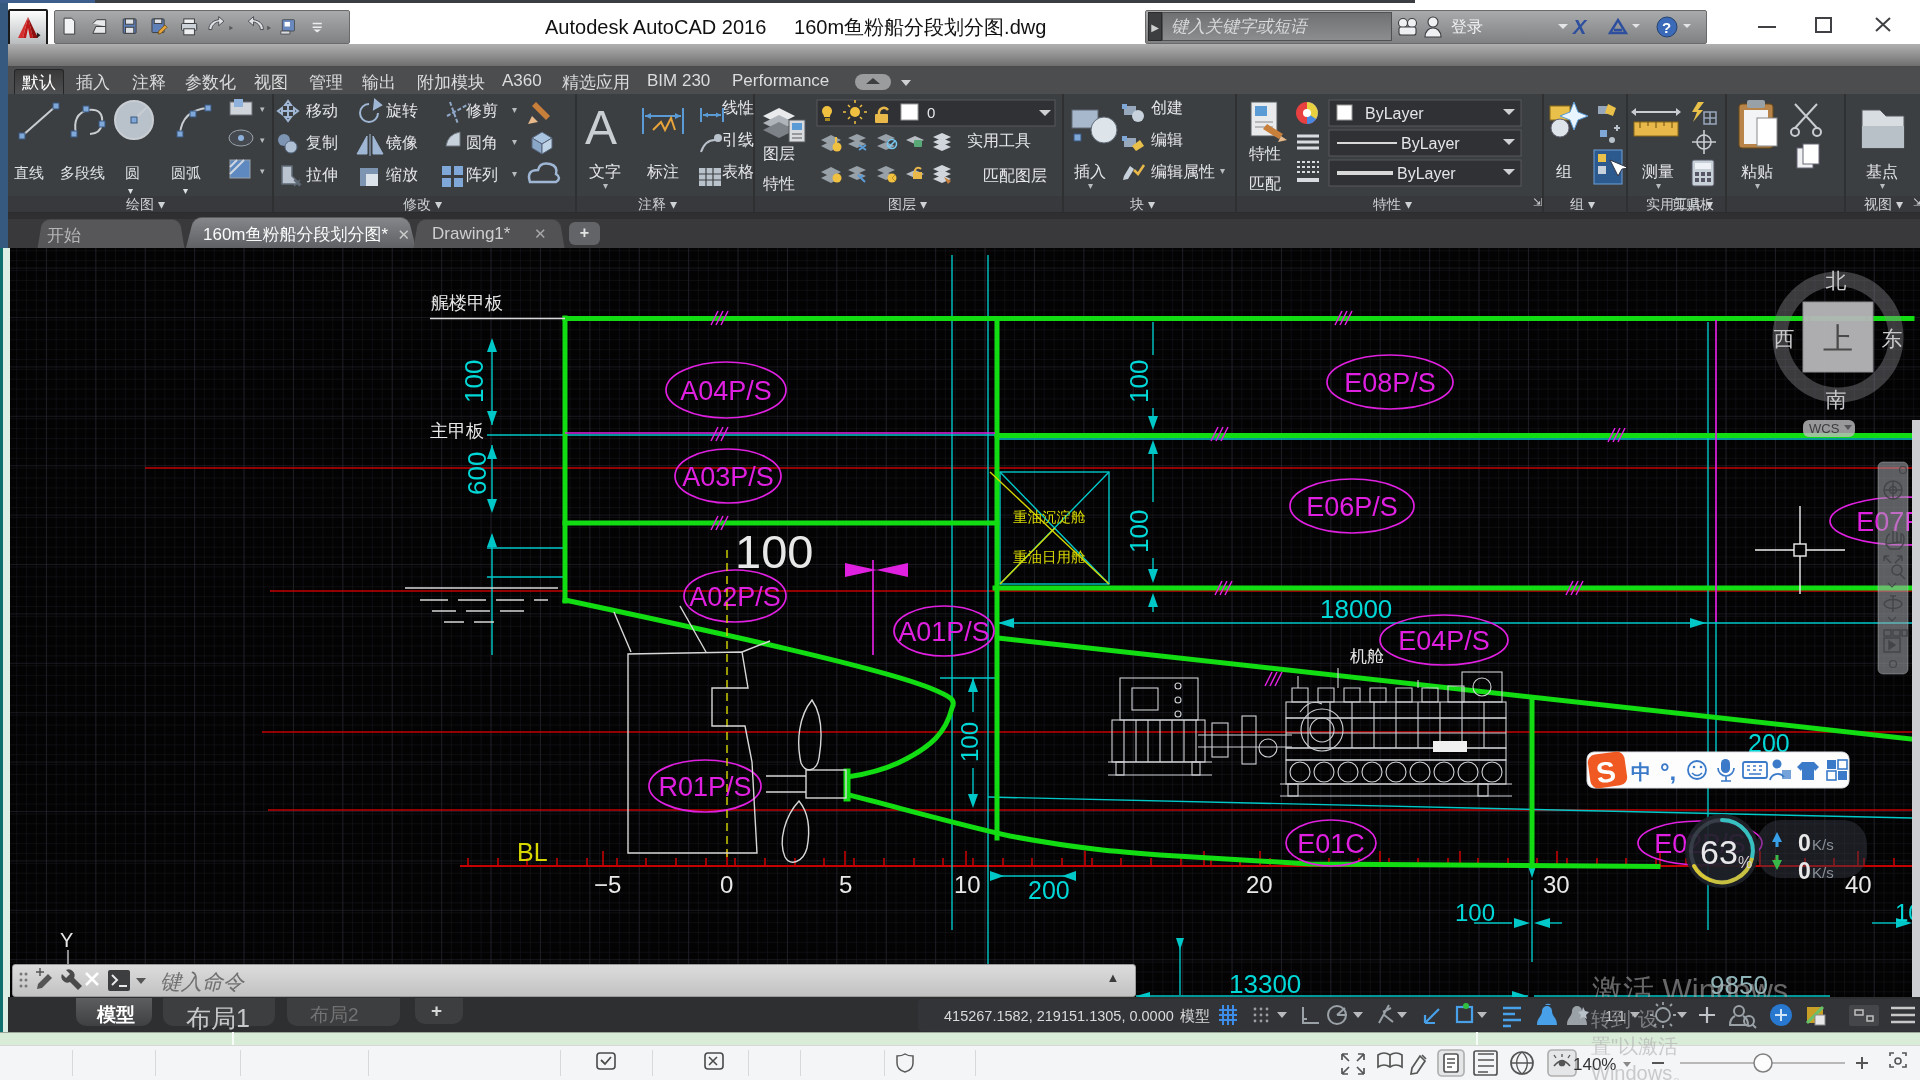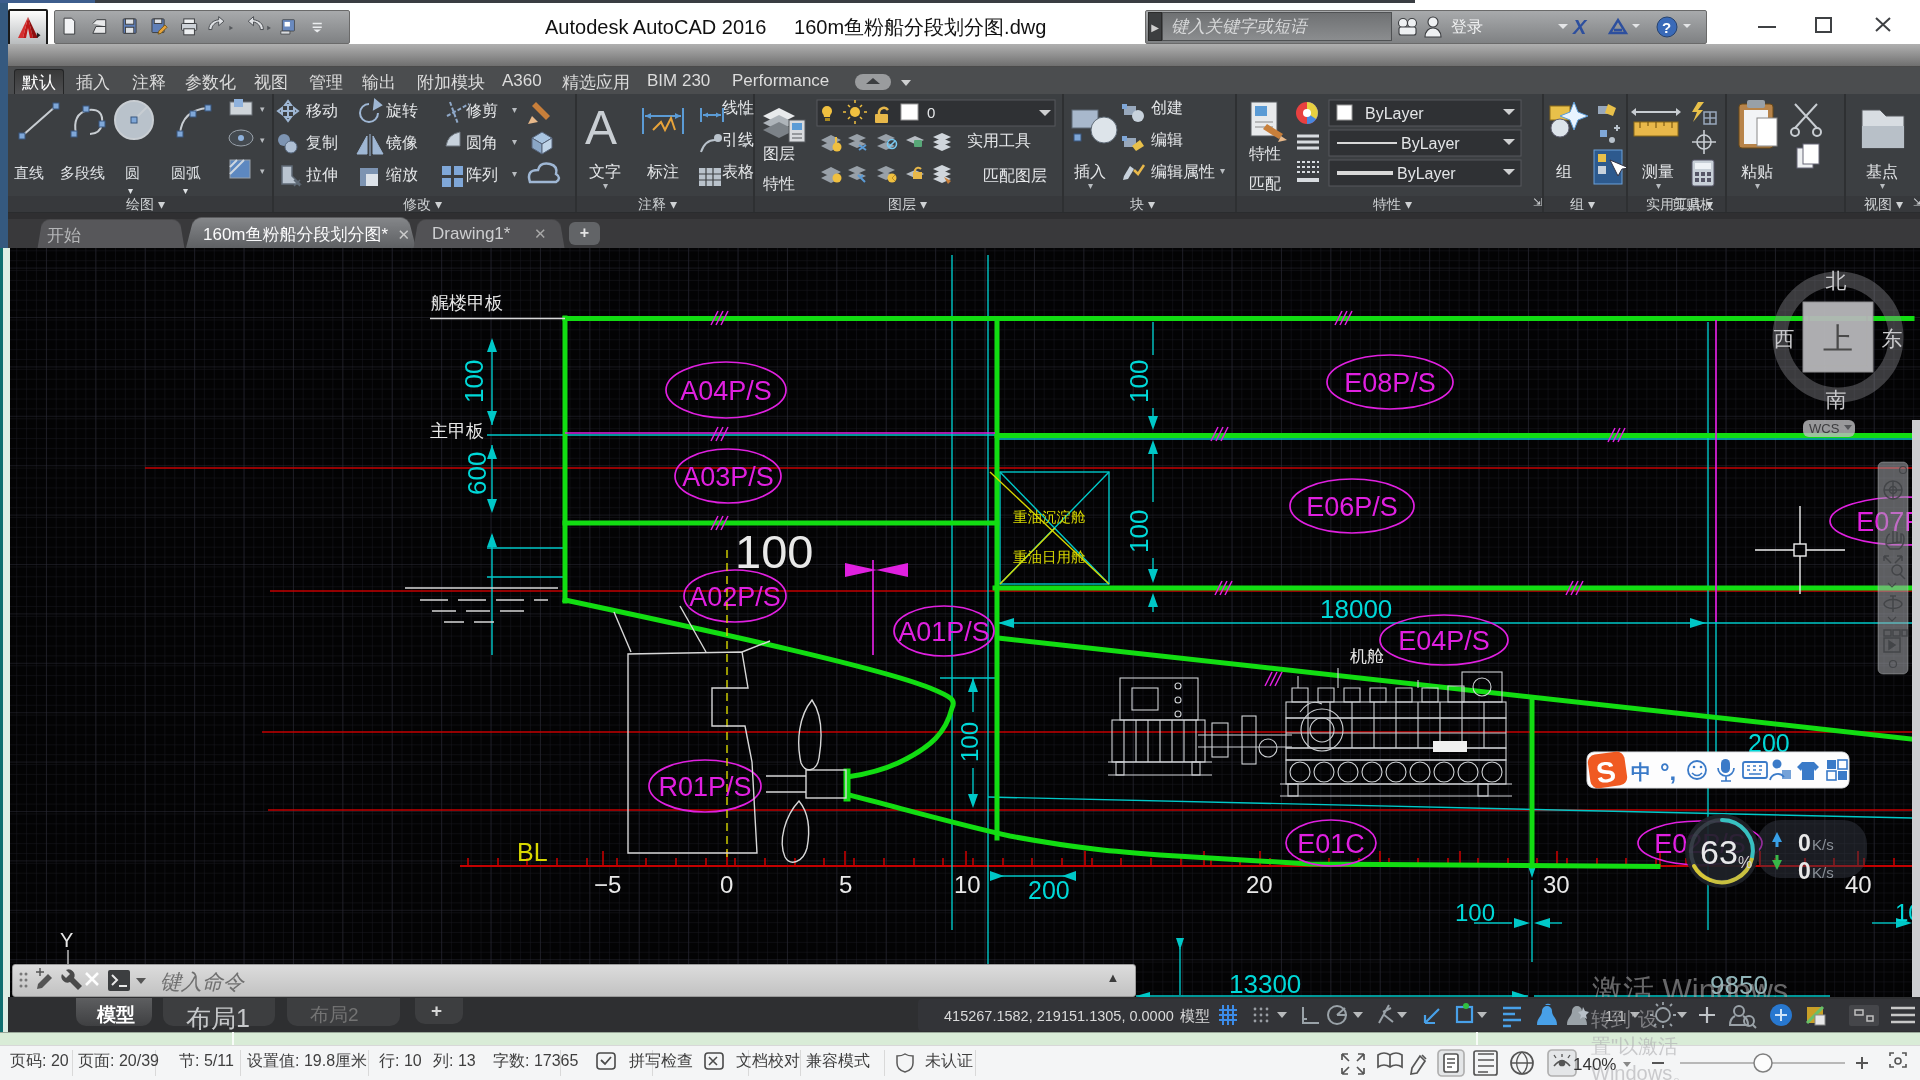--- a/index.html
+++ b/index.html
@@ -932,33 +932,20 @@
     <div class="abs" style="left:72px;top:1050px;width:1px;height:26px;background:#d9d9d9"></div>
     <div class="abs" style="left:155px;top:1050px;width:1px;height:26px;background:#d9d9d9"></div>
     <div class="abs" style="left:240px;top:1050px;width:1px;height:26px;background:#d9d9d9"></div>
     <div class="abs" style="left:368px;top:1050px;width:1px;height:26px;background:#d9d9d9"></div>
     <div class="abs" style="left:560px;top:1050px;width:1px;height:26px;background:#d9d9d9"></div>
     <div class="abs" style="left:652px;top:1050px;width:1px;height:26px;background:#d9d9d9"></div>
     <div class="abs" style="left:748px;top:1050px;width:1px;height:26px;background:#d9d9d9"></div>
     <div class="abs" style="left:800px;top:1050px;width:1px;height:26px;background:#d9d9d9"></div>
     <div class="abs" style="left:884px;top:1050px;width:1px;height:26px;background:#d9d9d9"></div>
     <div class="abs" style="left:975px;top:1050px;width:1px;height:26px;background:#d9d9d9"></div>
-<div class="abs" style="left:0px;top:1051px;width:1000px;height:24px;color:#3f3f3f;font-size:16px;white-space:nowrap">
- <span style="position:absolute;left:10px">页码: 20</span>
- <span style="position:absolute;left:78px">页面: 20/39</span>
- <span style="position:absolute;left:179px">节: 5/11</span>
- <span style="position:absolute;left:247px">设置值: 19.8厘米</span>
- <span style="position:absolute;left:379px">行: 10</span>
- <span style="position:absolute;left:433px">列: 13</span>
- <span style="position:absolute;left:493px">字数: 17365</span>
- <span style="position:absolute;left:629px">拼写检查</span>
- <span style="position:absolute;left:736px">文档校对</span>
- <span style="position:absolute;left:806px">兼容模式</span>
- <span style="position:absolute;left:925px">未认证</span>
-</div>
 <svg class="abs" style="left:595px;top:1051px" width="330" height="24" viewBox="0 0 330 24">
  <rect x="2" y="2" width="18" height="16" rx="3" fill="none" stroke="#4a4a4a" stroke-width="1.6"></rect>
       <path d="M6 9 l4 4 6 -7" stroke="#4a4a4a" stroke-width="1.8" fill="none"></path>
  <rect x="110" y="2" width="18" height="16" rx="3" fill="none" stroke="#4a4a4a" stroke-width="1.6"></rect>
       <path d="M114 6 l8 8 m0 -8 l-8 8" stroke="#4a4a4a" stroke-width="1.6"></path>
  <path d="M310 3 c3 2 6 2 8 2 v7 c0 5 -4 8 -8 9 c-4 -1 -8 -4 -8 -9 v-7 c2 0 5 0 8 -2 z" fill="none" stroke="#5a5a5a" stroke-width="1.5"></path>
 </svg>
 <svg class="abs" style="left:1330px;top:1048px" width="590 " height="30" viewBox="0 0 590 30">
  <g stroke="#555" stroke-width="1.7" fill="none">
   <path d="M12 6 l7 7 m-7 -7 h6 m-6 0 v6 M34 6 l-7 7 m7 -7 h-6 m6 0 v6 M12 26 l7 -7 m-7 7 h6 m-6 0 v-6 M34 26 l-7 -7 m7 7 h-6 m6 0 v-6" transform="translate(0,0)"></path>

